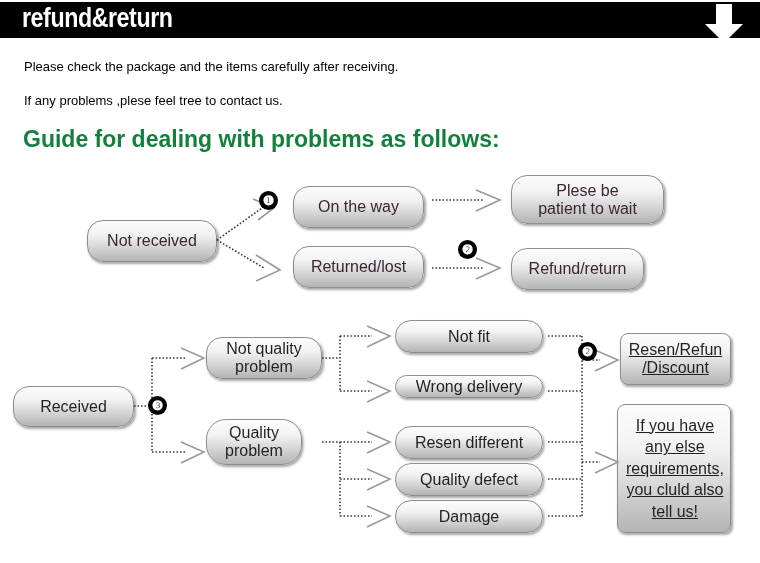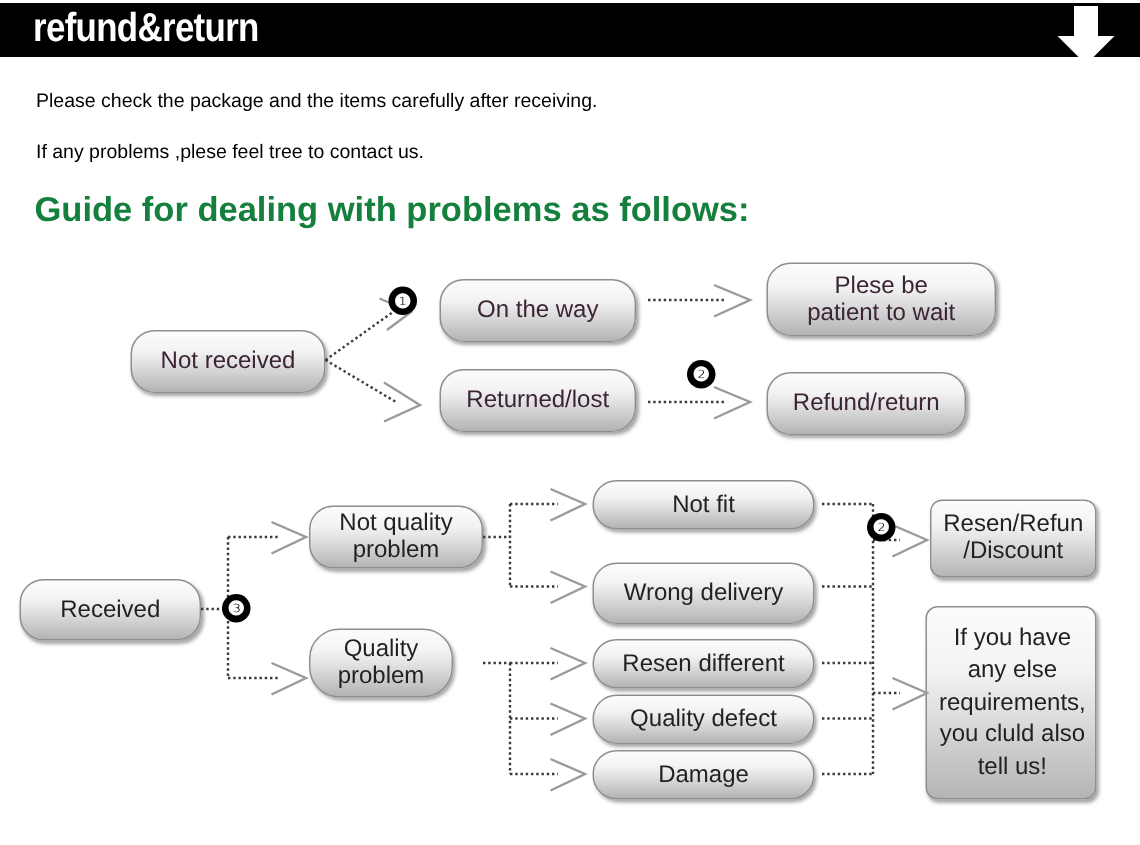--- a/index.html
+++ b/index.html
@@ -80,21 +80,21 @@
     display: flex;
     align-items: center;
     justify-content: center;
     text-align: center;
     line-height: 1.12;
     font-size: 16px;
     white-space: pre-line;
   }
   .node.purple { color: #3c2436; }
   .node.pill { border-radius: 16px; }
-  .node.sq { border-radius: 8px; }
+  .node.sq { border-radius: 8px; text-decoration: underline; }
 
   
   .badge {
     position: absolute;
     width: 19px;
     height: 19px;
     border-radius: 50%;
     background: #000000;
     color: #ffffff;
     font-size: 13px;
@@ -217,21 +217,21 @@
   <div class="badge" style="left:148px; top:396px;">❸</div>
 
   <div class="node pill" style="left:206px; top:337px; width:116px; height:42px;">Not quality
 problem</div>
 
   <div class="node pill" style="left:206px; top:419px; width:96px; height:46px;border-radius:20px;">Quality
 problem</div>
 
   <div class="node pill" style="left:395px; top:320px; width:148px; height:33px;">Not fit</div>
 
-  <div class="node pill" style="left:395px; top:375px; width:148px; height:41px;">Wrong delivery</div>
+  <div class="node pill" style="left:395px; top:375px; width:148px; height:23px;">Wrong delivery</div>
 
   <div class="node pill" style="left:395px; top:426px; width:148px; height:33px;">Resen different</div>
 
   <div class="node pill" style="left:395px; top:463px; width:148px; height:33px;">Quality defect</div>
 
   <div class="node pill" style="left:395px; top:500px; width:148px; height:33px;">Damage</div>
 
   <div class="badge" style="left:578px; top:342px;">❷</div>
 
   <div class="node sq" style="left:620px; top:333px; width:111px; height:52px;">Resen/Refun

